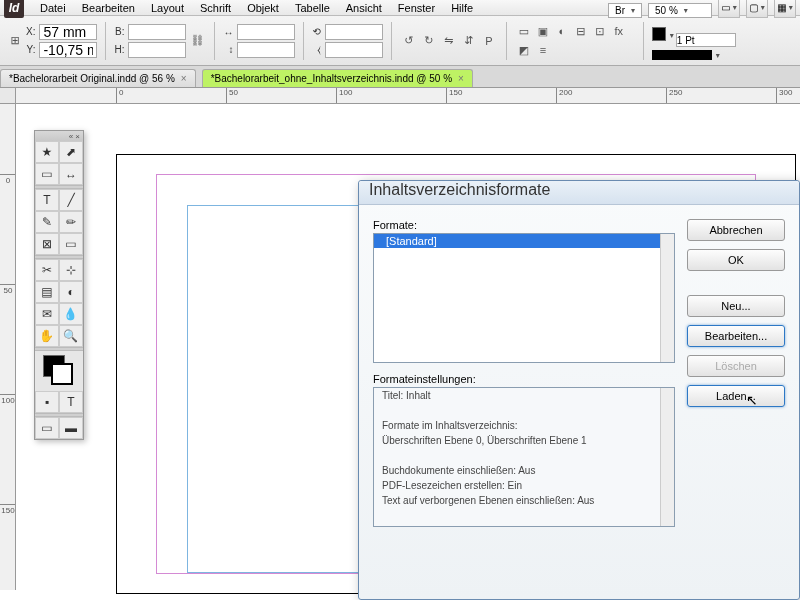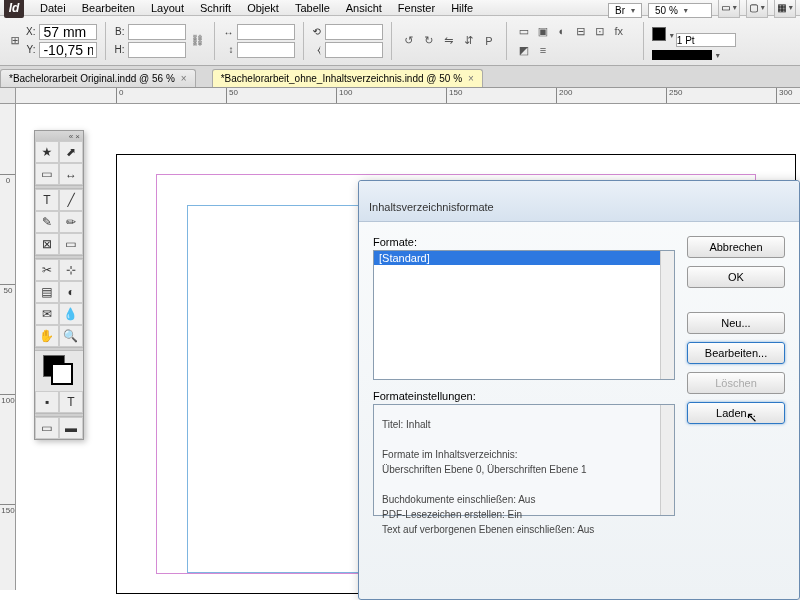--- a/index.html
+++ b/index.html
@@ -21,22 +21,22 @@
 .coord-label { font-size: 10px; color: #333; text-align: right; }
 .coord-input { width: 58px; height: 16px; border: 1px solid #aaa; background: #fff; font-size: 14px; padding: 0 3px; }
 .ctrl-sep { width: 1px; height: 38px; background: #bbb; margin: 0 6px; }
 .tiny-icon { width: 18px; height: 18px; border: 1px solid transparent; display: flex; align-items: center; justify-content: center; font-size: 11px; color: #555; }
 .icon-row { display: flex; gap: 1px; flex-wrap: wrap; width: 120px; }
 .swatch-black { width: 14px; height: 14px; background: #000; border: 1px solid #666; }
 .stroke-sel { width: 60px; height: 14px; border: 1px solid #aaa; background: #fff; font-size: 10px; margin-top: 12px; }
 
 
 .doc-tabs { height: 22px; background: #d9d9d9; border-bottom: 1px solid #999; display: flex; align-items: flex-end; font-size: 10px; }
-.doc-tab { padding: 3px 8px; background: linear-gradient(#eee,#dcdcdc); border: 1px solid #aaa; border-bottom: none; margin-right: 16px; border-radius: 3px 3px 0 0; display: flex; align-items: center; gap: 6px; }
-.doc-tab.active { background: #fef9c3; }
+.doc-tab { padding: 3px 8px; background: linear-gradient(#eee,#dcdcdc); border: 1px solid #aaa; border-bottom: none; margin-right: 6px; border-radius: 3px 3px 0 0; display: flex; align-items: center; gap: 6px; }
+.doc-tab.active { background: #bef264; }
 .tab-close { color: #777; font-size: 10px; }
 
 
 .workspace { position: relative; height: 502px; display: flex; }
 .ruler-h { position: absolute; top: 0; left: 16px; right: 0; height: 16px; background: #f0f0f0; border-bottom: 1px solid #999; font-size: 8px; color: #555; overflow: hidden; }
 .ruler-h .tick { position: absolute; top: 0; height: 16px; border-left: 1px solid #888; padding-left: 2px; }
 .ruler-v { position: absolute; top: 16px; left: 0; width: 16px; bottom: 0; background: #f0f0f0; border-right: 1px solid #999; font-size: 8px; color: #555; overflow: hidden; }
 .ruler-v .tick { position: absolute; left: 0; width: 16px; border-top: 1px solid #888; padding-top: 1px; text-align: center; }
 .ruler-corner { position: absolute; top:0; left:0; width:16px; height:16px; background:#e8e8e8; border-right:1px solid #999; border-bottom:1px solid #999; }
 .canvas { position: absolute; top: 16px; left: 16px; right: 0; bottom: 0; background: #fff; }
@@ -49,31 +49,31 @@
 .tools-header { height: 10px; background: linear-gradient(#d8d8d8,#c8c8c8); display:flex; justify-content:flex-end; align-items:center; font-size:8px; color:#555; padding-right:3px; }
 .tools-grid { display: grid; grid-template-columns: 1fr 1fr; }
 .tool { height: 22px; border: 1px solid #ccc; display: flex; align-items: center; justify-content: center; font-size: 12px; color: #333; background: #eee; }
 .tool-sep { grid-column: 1/3; height: 4px; background: #d0d0d0; border-top:1px solid #bbb; border-bottom:1px solid #bbb; }
 .fill-stroke { grid-column: 1/3; height: 40px; position: relative; }
 .fill-sw { position:absolute; top:4px; left:8px; width:22px; height:22px; background:#000; border:1px solid #666; }
 .stroke-sw { position:absolute; top:12px; left:16px; width:22px; height:22px; background:#fff; border:2px solid #000; }
 
 
 .dialog { position: absolute; top: 180px; left: 358px; width: 442px; height: 420px; background: linear-gradient(#f9fbfc,#eef2f5); border: 1px solid #6a8bb0; box-shadow: 3px 3px 12px rgba(0,0,0,.3); font-size: 11px; border-radius: 3px; }
-.dialog-title { height: 24px; background: linear-gradient(#eaf1f8,#d6e2ef); border-bottom: 1px solid #b6c5d6; padding: 20px 10px; font-size: 11px; color: #333; border-radius: 3px 3px 0 0; }
+.dialog-title { height: 24px; background: linear-gradient(#eaf1f8,#d6e2ef); border-bottom: 1px solid #b6c5d6; padding: 0 10px; font-size: 16px; color: #333; border-radius: 3px 3px 0 0; }
 .dialog-body { display: flex; padding: 14px; gap: 12px; height: calc(100% - 24px); }
 .dialog-left { flex: 1; display: flex; flex-direction: column; gap: 10px; }
 .dialog-right { width: 98px; display: flex; flex-direction: column; gap: 8px; }
 .dlg-btn { height: 22px; background: linear-gradient(#fdfdfd,#e3e3e3); border: 1px solid #999; border-radius: 3px; font-size: 11px; cursor: default; display:flex; align-items:center; justify-content:center; }
 .dlg-btn.primary { border: 1px solid #2d78c5; box-shadow: 0 0 3px rgba(45,120,197,.6); }
 .dlg-btn.disabled { color: #aaa; }
 .list-box { border: 1px solid #8a9db0; background: #fff; height: 130px; position: relative; }
 .list-box .scrollbar { position:absolute; right:0; top:0; bottom:0; width:14px; background:#eee; border-left:1px solid #ccc; }
-.list-item { background: #2d78e0; color: #fff; padding: 1px 5px; font-size: 11px; }
-.settings-box { border: 1px solid #8a9db0; background: #f6f8fa; height: 112px; padding: 12px 8px; font-size: 10px; color: #444; position:relative; line-height: 1.5; }
+.list-item { background: #2d78e0; color: #fff; padding: 1px 12px; font-size: 11px; }
+.settings-box { border: 1px solid #8a9db0; background: #f6f8fa; height: 140px; padding: 0 8px; font-size: 10px; color: #444; position:relative; line-height: 1.5; }
 .settings-box .scrollbar { position:absolute; right:0; top:0; bottom:0; width:14px; background:#eee; border-left:1px solid #ccc; }
 .section-label { font-size: 11px; margin-bottom: 2px; display:block; }
 .cursor-arrow { position:absolute; pointer-events:none; font-size:14px; color:#000; }
 </style>
 </head>
 <body>
 
 <div class="menubar">
   <div class="app-logo">Id</div>
   <div class="menu-item">Datei</div>

